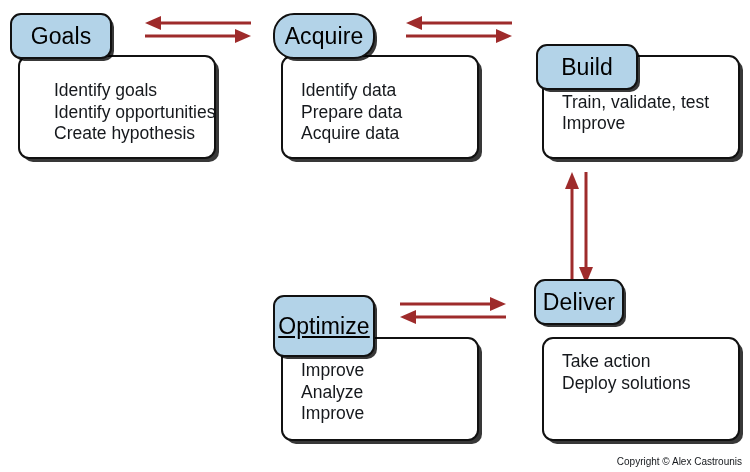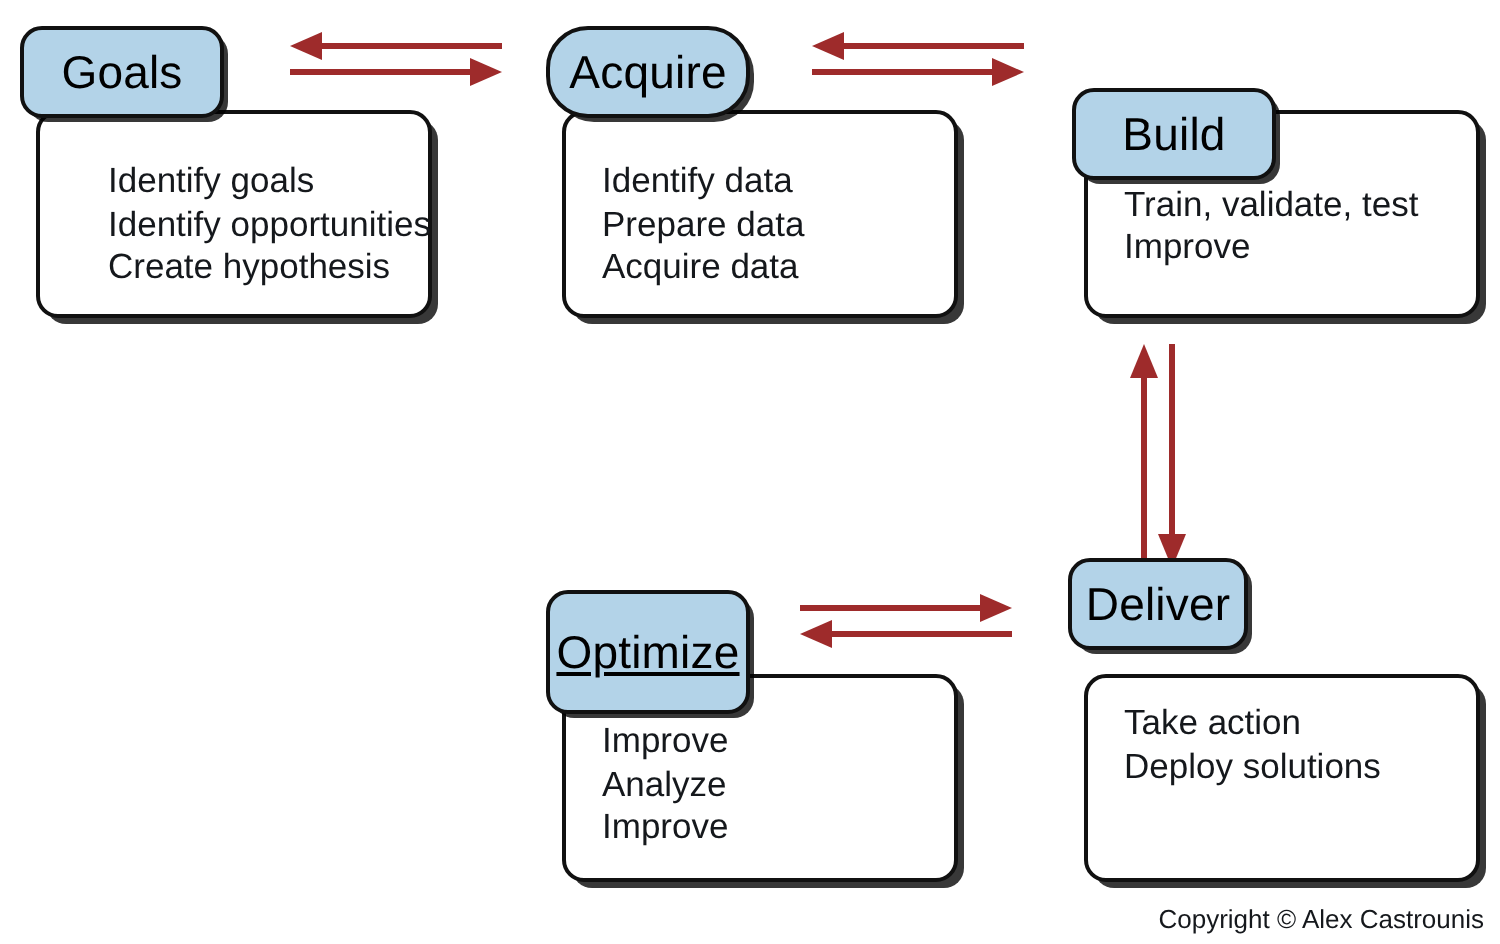--- a/index.html
+++ b/index.html
@@ -68,21 +68,21 @@
   .arrow-svg {
     display: block;
     overflow: visible;
   }
 
   
   .copyright {
     position: absolute;
     right: 8px;
     bottom: 5px;
-    font-size: 13px;
+    font-size: 10px;
     color: #15181c;
     white-space: nowrap;
     z-index: 6;
   }
 </style>
 </head>
 <body>
 
 <div id="canvas">
 

